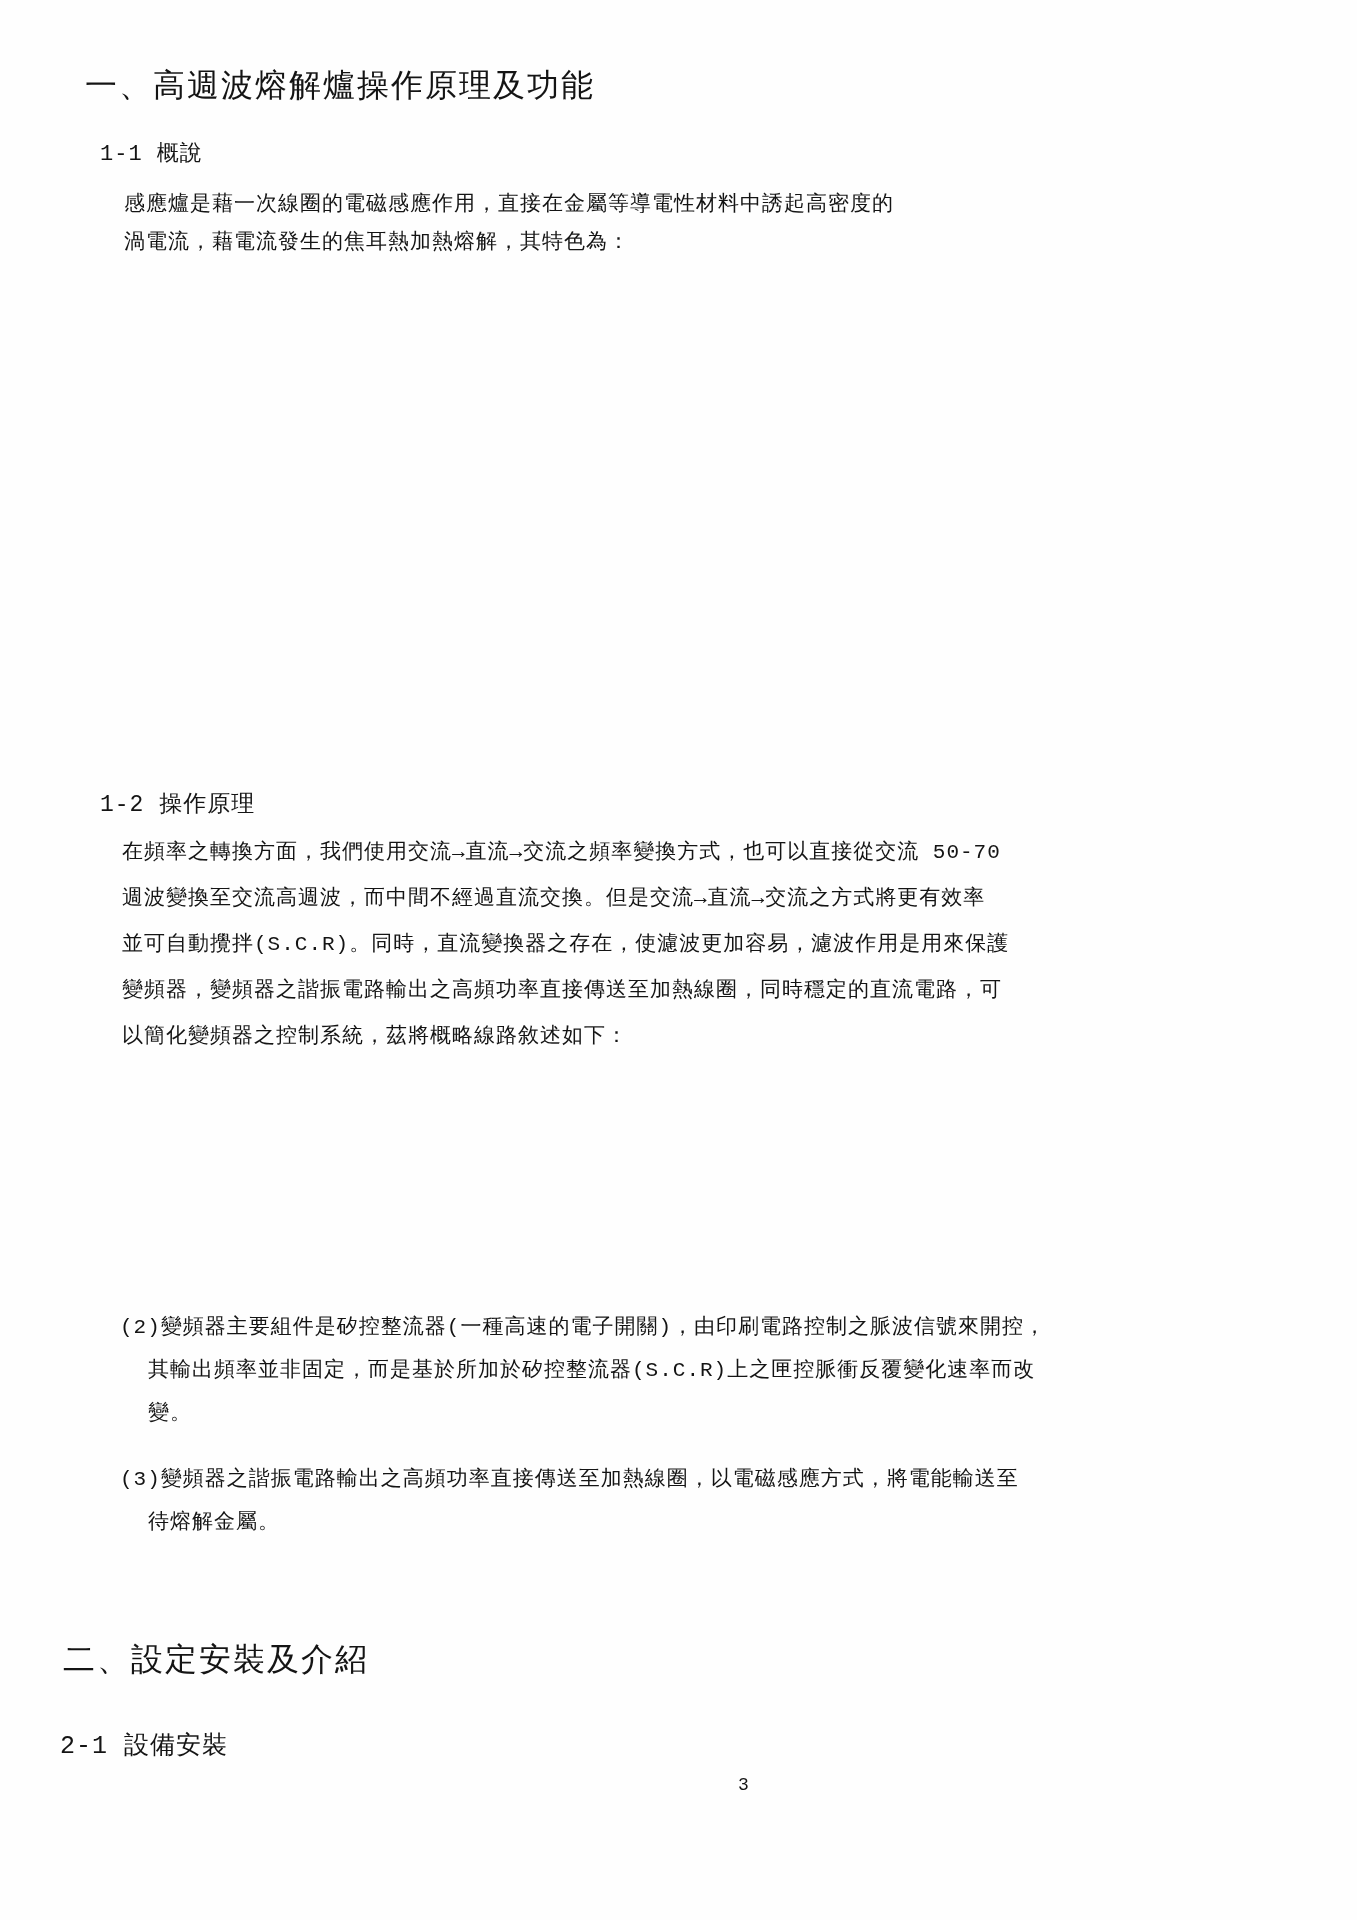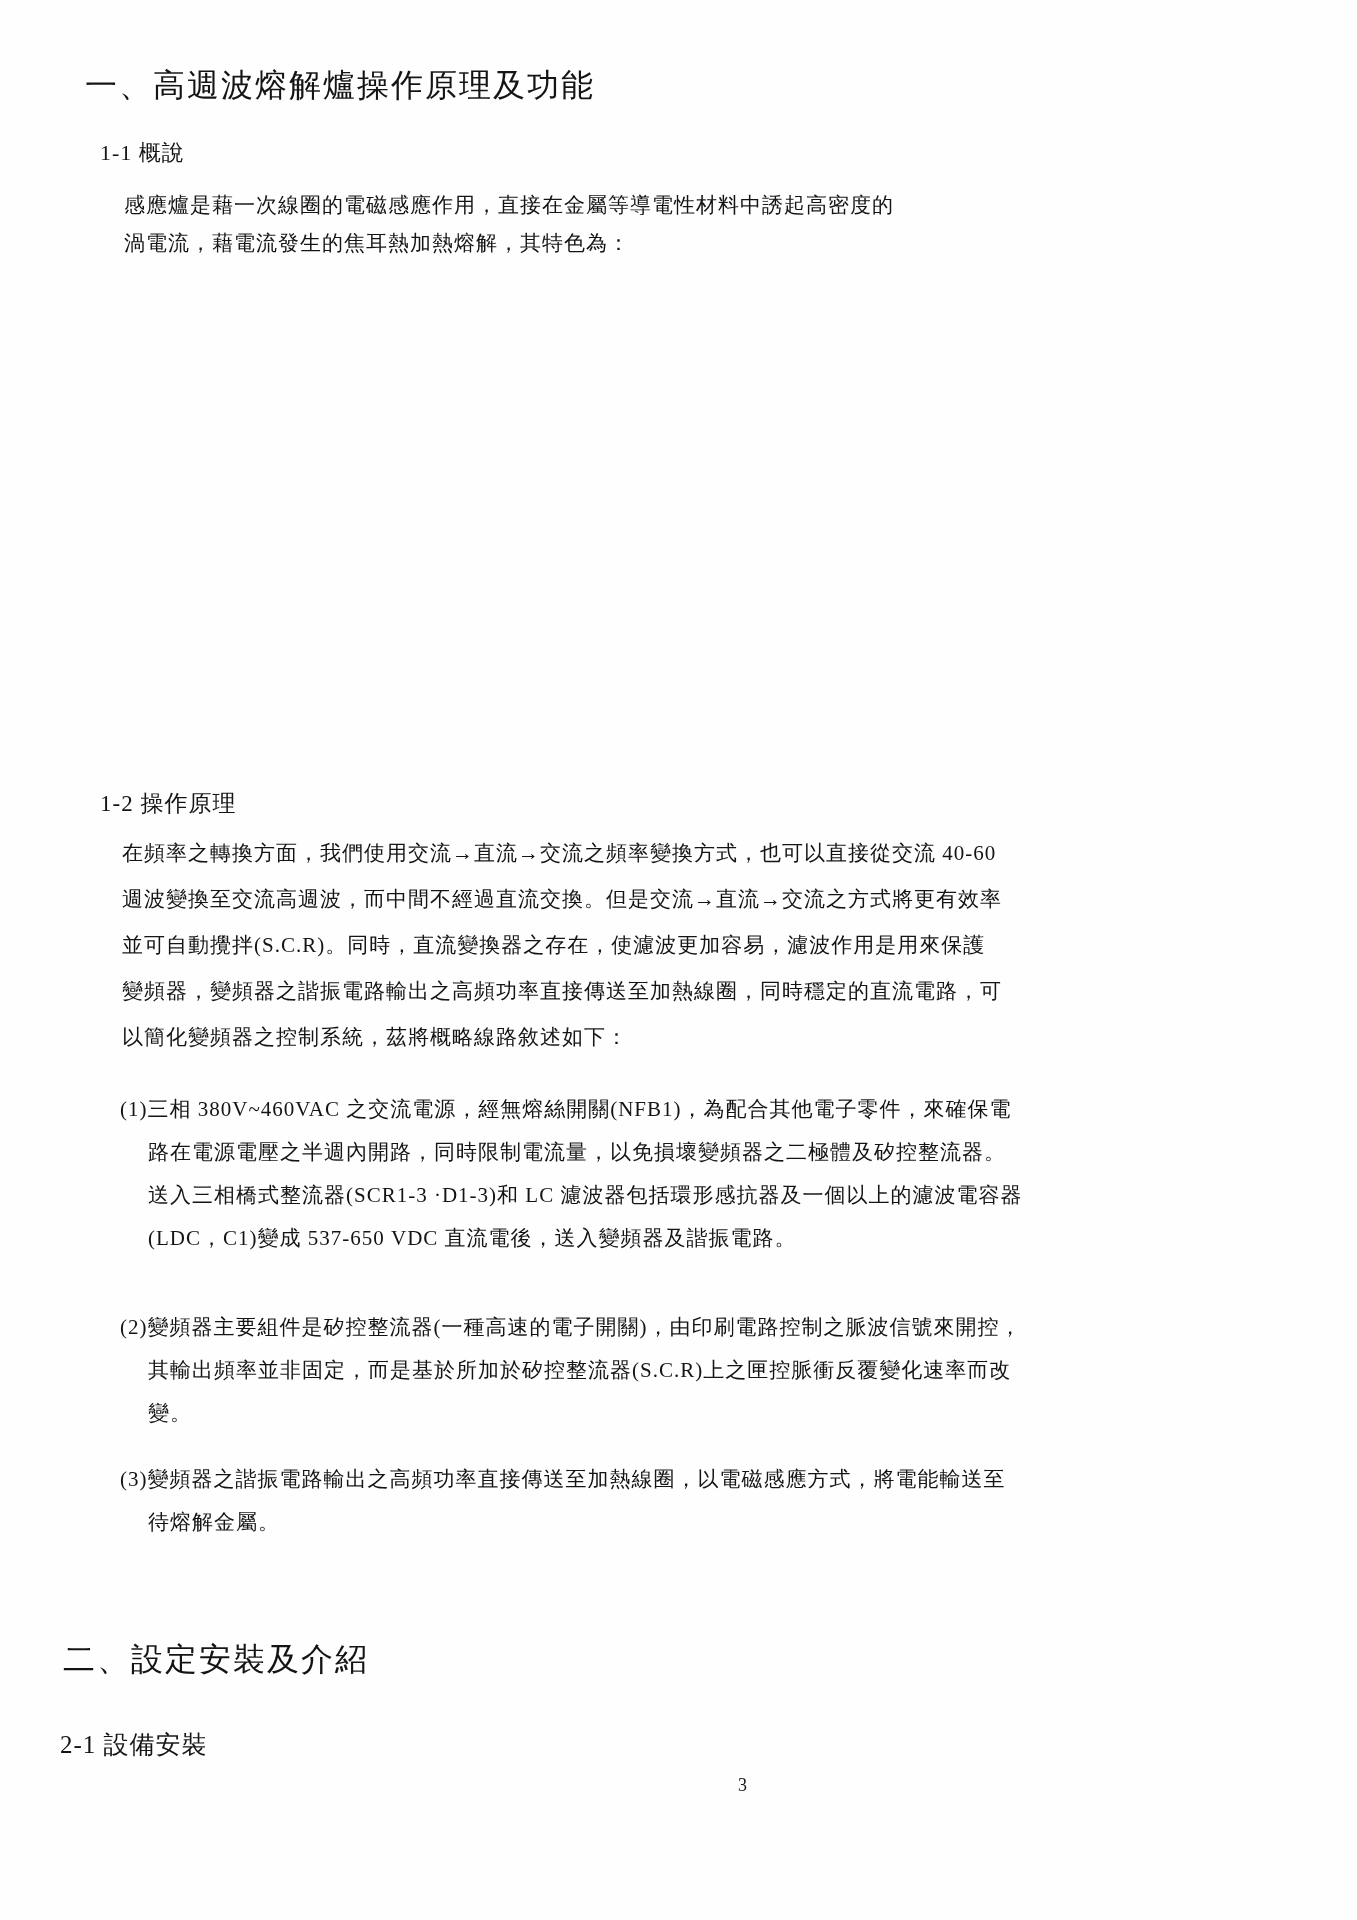--- a/index.html
+++ b/index.html
@@ -3,21 +3,21 @@
 <meta charset="utf-8">
 <style>
   * { margin: 0; padding: 0; box-sizing: border-box; }
   html, body { background: #ffffff; }
   .page {
     position: relative;
     width: 1357px;
     height: 1920px;
     background: #fefefe;
     color: #141414;
-    font-family: Liberation Serif, serif;
+    font-family: Liberation Mono, monospace;
     overflow: hidden;
   }
   .line { white-space: nowrap; }
 
   .h-main {
     position: absolute;
     font-size: 32px;
     font-weight: 500;
     letter-spacing: 2px;
     white-space: nowrap;
@@ -76,33 +76,27 @@
   <div class="body-block lh38 intro-11">
     <div class="line">感應爐是藉一次線圈的電磁感應作用，直接在金屬等導電性材料中誘起高密度的</div>
     <div class="line">渦電流，藉電流發生的焦耳熱加熱熔解，其特色為：</div>
   </div>
 
 
 
   <div class="h-sub head-12">1-2 操作原理</div>
 
   <div class="body-block lh46 intro-12">
-    <div class="line">在頻率之轉換方面，我們使用交流→直流→交流之頻率變換方式，也可以直接從交流 40-60</div>
+    <div class="line">在頻率之轉換方面，我們使用交流→直流→交流之頻率變換方式，也可以直接從交流 50-70</div>
     <div class="line">週波變換至交流高週波，而中間不經過直流交換。但是交流→直流→交流之方式將更有效率</div>
     <div class="line">並可自動攪拌(S.C.R)。同時，直流變換器之存在，使濾波更加容易，濾波作用是用來保護</div>
     <div class="line">變頻器，變頻器之諧振電路輸出之高頻功率直接傳送至加熱線圈，同時穩定的直流電路，可</div>
     <div class="line">以簡化變頻器之控制系統，茲將概略線路敘述如下：</div>
   </div>
 
-  <div class="body-block lh43 hang-item item-1">
-    <div class="line first">(1)三相 380V~460VAC 之交流電源，經無熔絲開關(NFB1)，為配合其他電子零件，來確保電</div>
-    <div class="line">路在電源電壓之半週內開路，同時限制電流量，以免損壞變頻器之二極體及矽控整流器。</div>
-    <div class="line">送入三相橋式整流器(SCR1-3 ·D1-3)和 LC 濾波器包括環形感抗器及一個以上的濾波電容器</div>
-    <div class="line">(LDC，C1)變成 537-650 VDC 直流電後，送入變頻器及諧振電路。</div>
-  </div>
 
   <div class="body-block lh43 hang-item item-2">
     <div class="line first">(2)變頻器主要組件是矽控整流器(一種高速的電子開關)，由印刷電路控制之脈波信號來開控，</div>
     <div class="line">其輸出頻率並非固定，而是基於所加於矽控整流器(S.C.R)上之匣控脈衝反覆變化速率而改</div>
     <div class="line">變。</div>
   </div>
 
   <div class="body-block lh43 hang-item item-3">
     <div class="line first">(3)變頻器之諧振電路輸出之高頻功率直接傳送至加熱線圈，以電磁感應方式，將電能輸送至</div>
     <div class="line">待熔解金屬。</div>

